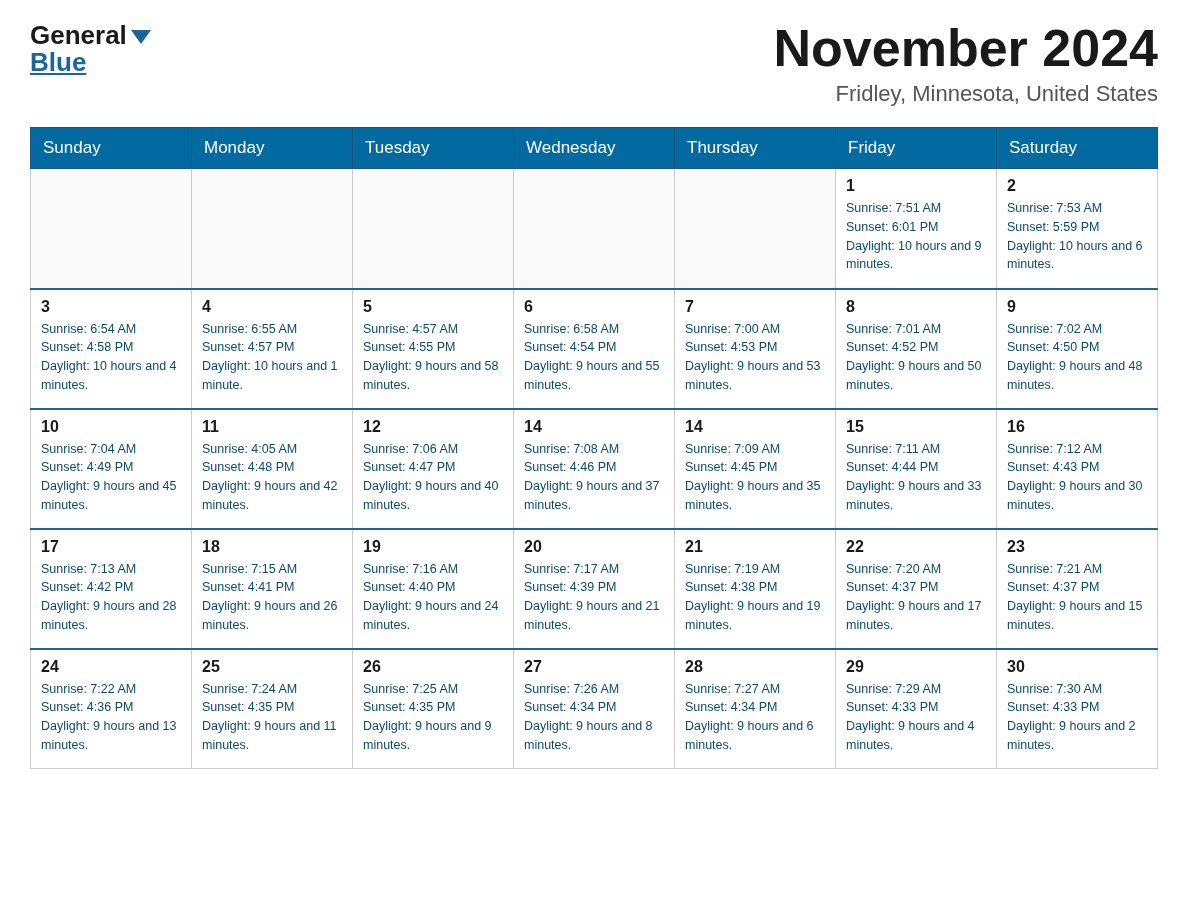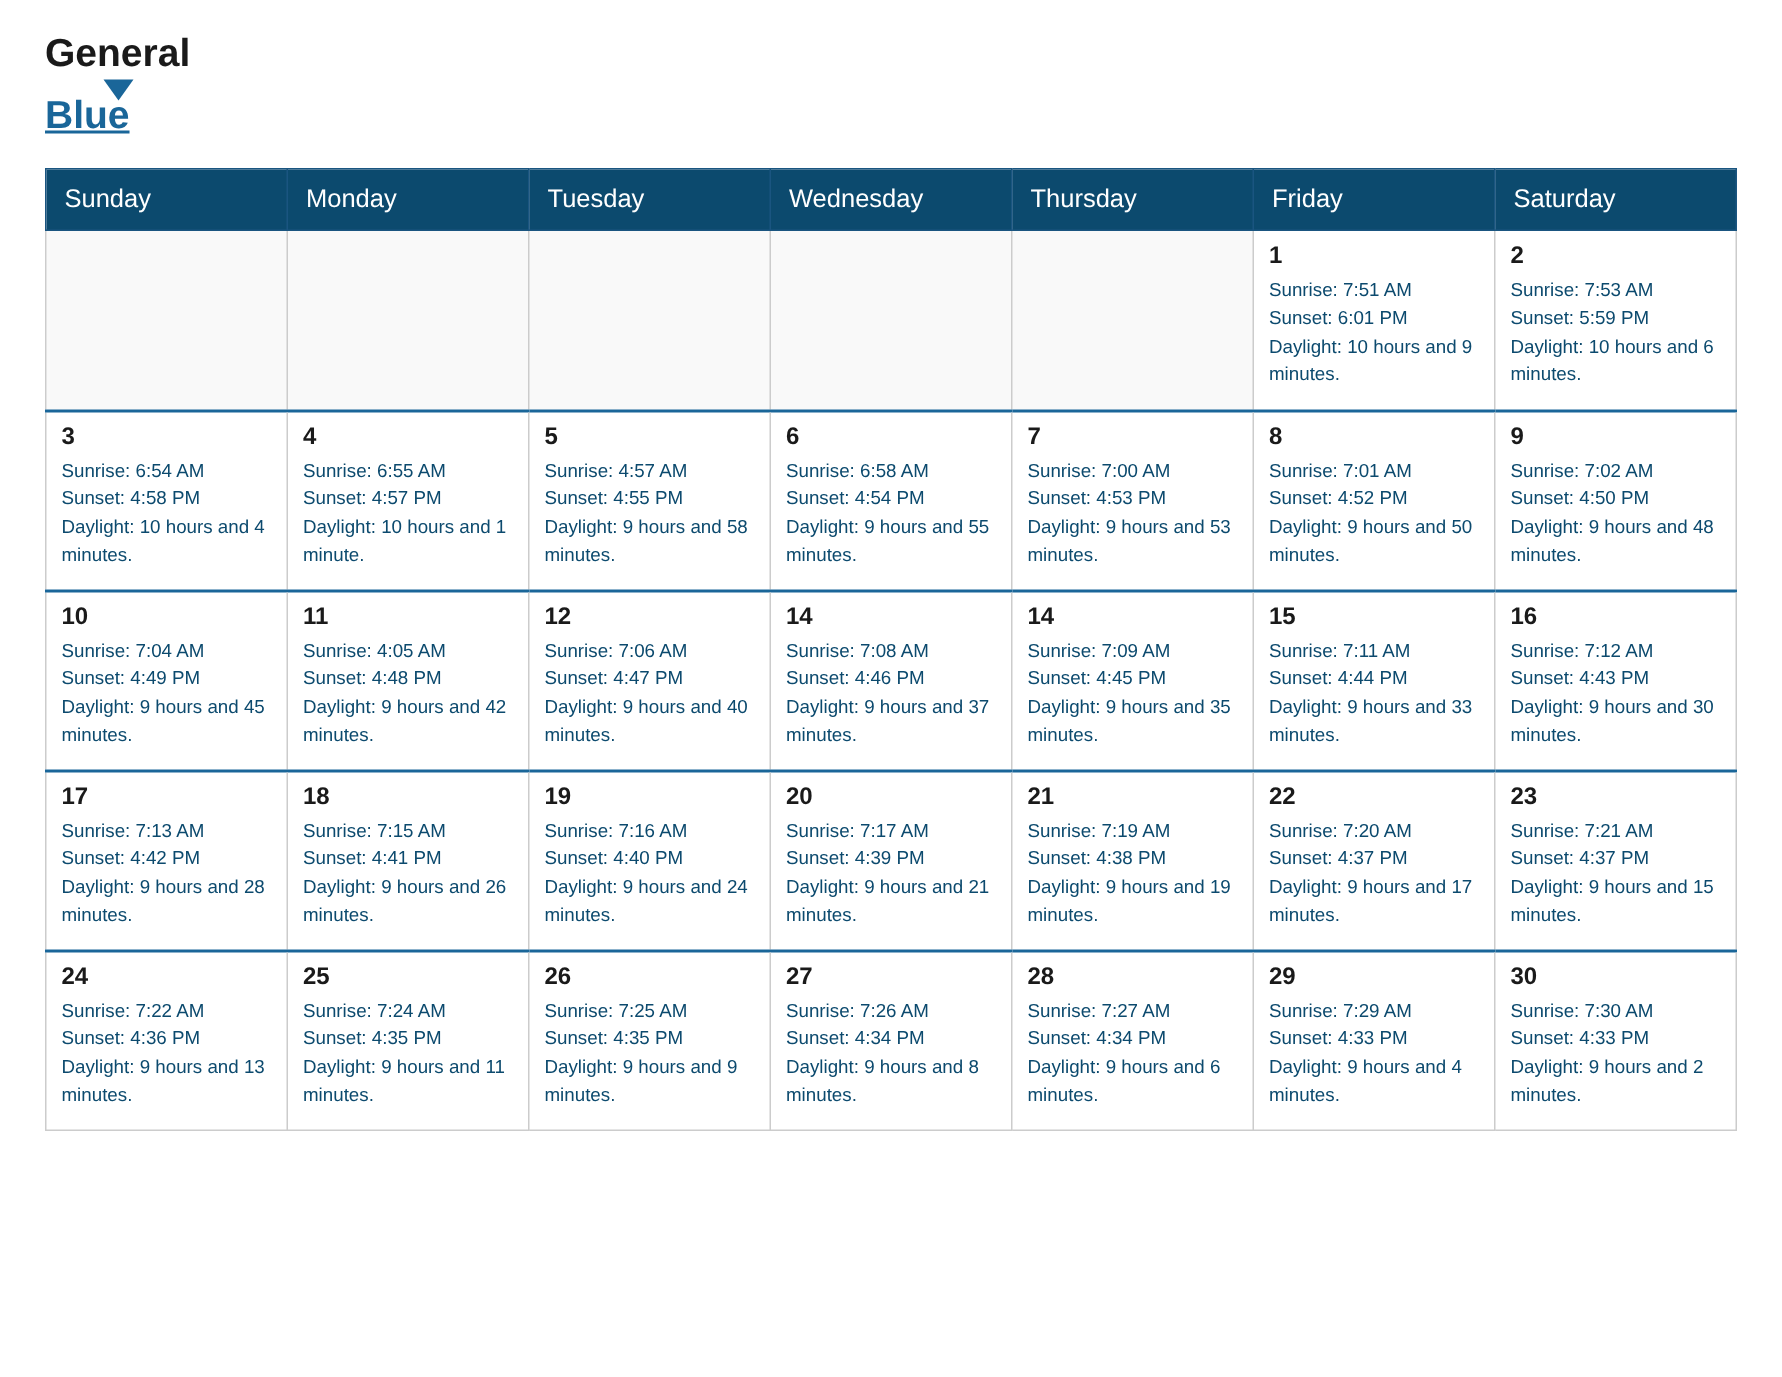--- a/index.html
+++ b/index.html
@@ -21,21 +21,20 @@
       flex-direction: column;
       align-items: flex-start;
     }
     .logo-general {
       font-size: 26px;
       font-weight: bold;
       color: #1a1a1a;
       display: flex;
       align-items: center;
       gap: 2px;
-      flex-direction: column;
     }
     .logo-arrow {
       width: 0;
       height: 0;
       border-left: 10px solid transparent;
       border-right: 10px solid transparent;
       border-top: 14px solid #1a6699;
       display: inline-block;
       margin-left: 2px;
       margin-bottom: -2px;
@@ -60,21 +59,21 @@
       font-size: 22px;
       color: #555;
       margin-top: 4px;
     }
     .calendar {
       width: 100%;
       border-collapse: collapse;
       border: 1px solid #aaa;
     }
     .calendar th {
-      background-color: #0c4a6e;
+      background-color: #0369a1;
       color: #fff;
       font-size: 17px;
       font-weight: normal;
       padding: 10px 12px;
       text-align: left;
       border: 1px solid #1a5580;
     }
     .calendar td {
       width: calc(100% / 7);
       vertical-align: top;
@@ -105,20 +104,24 @@
 </head>
 <body>
 
 <div class="header">
   <div class="logo">
     <div class="logo-general">
       <span>General</span>
         <span class="logo-arrow"></span>
     </div>
     <div class="logo-blue">Blue</div>
+  </div>
+  <div class="title-section">
+    <div class="month-title">November 2024</div>
+    <div class="location">Fridley, Minnesota, United States</div>
   </div>
 </div>
 
 <table class="calendar">
   <thead>
     <tr>
     <th>Sunday</th>
         <th>Monday</th>
         <th>Tuesday</th>
         <th>Wednesday</th>

